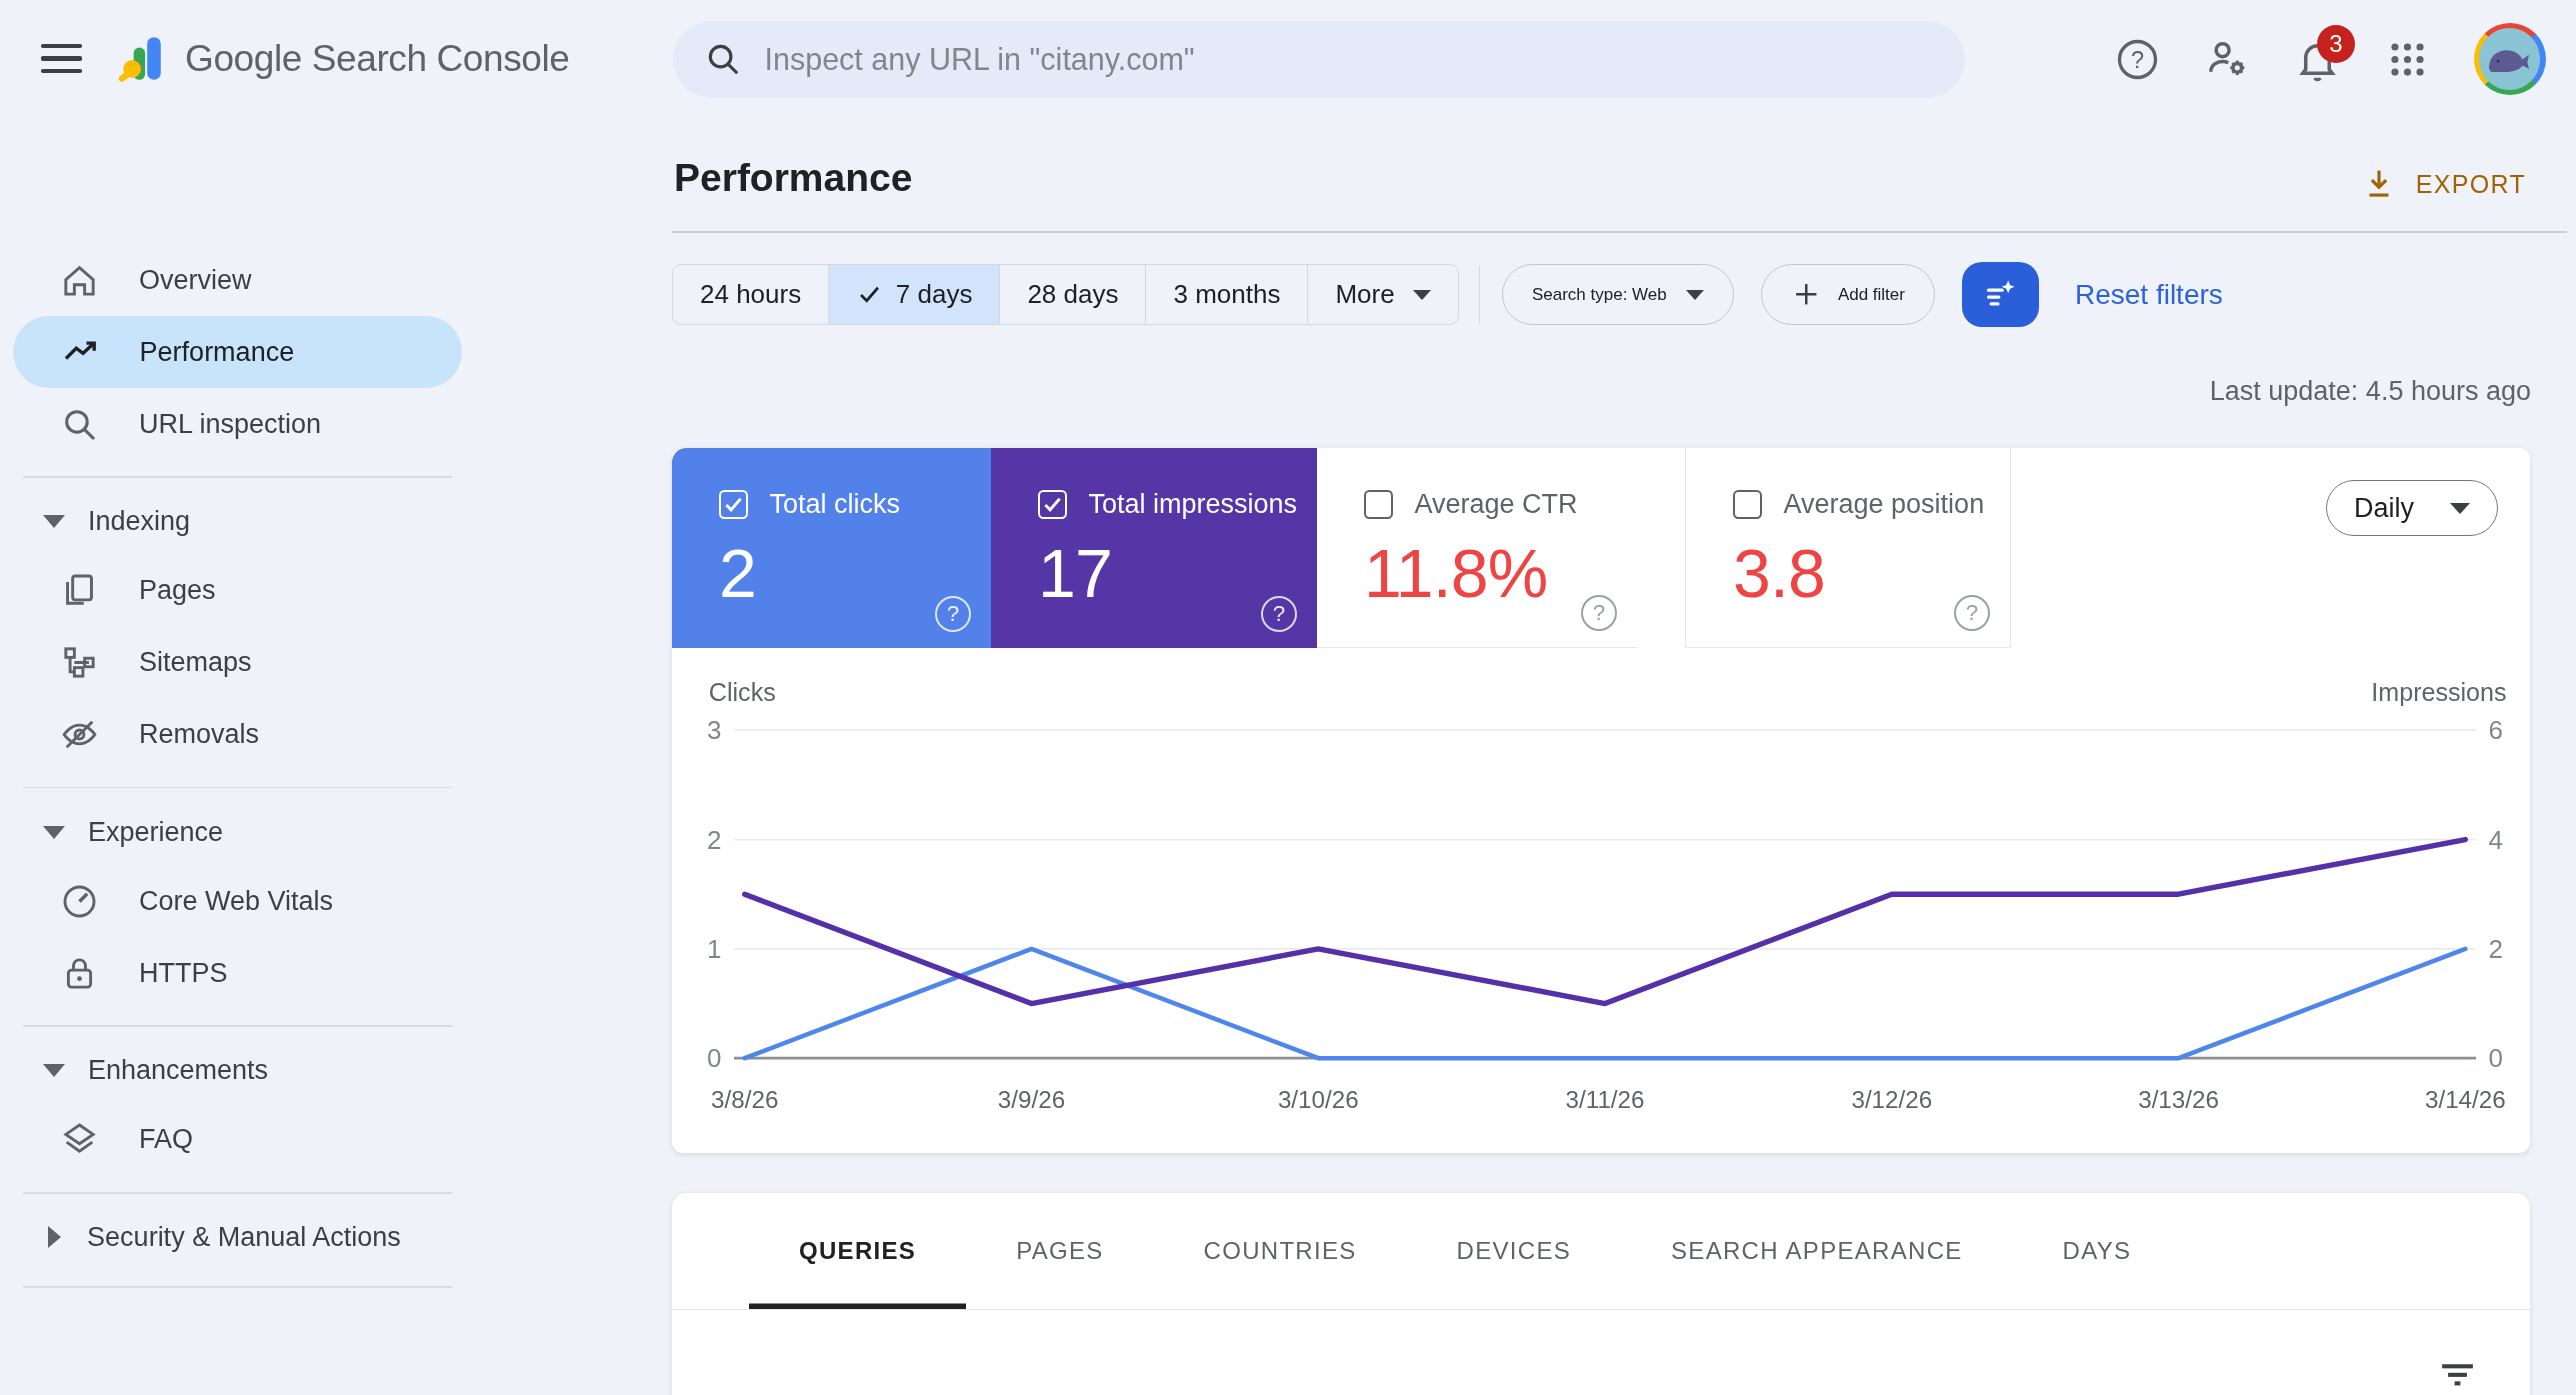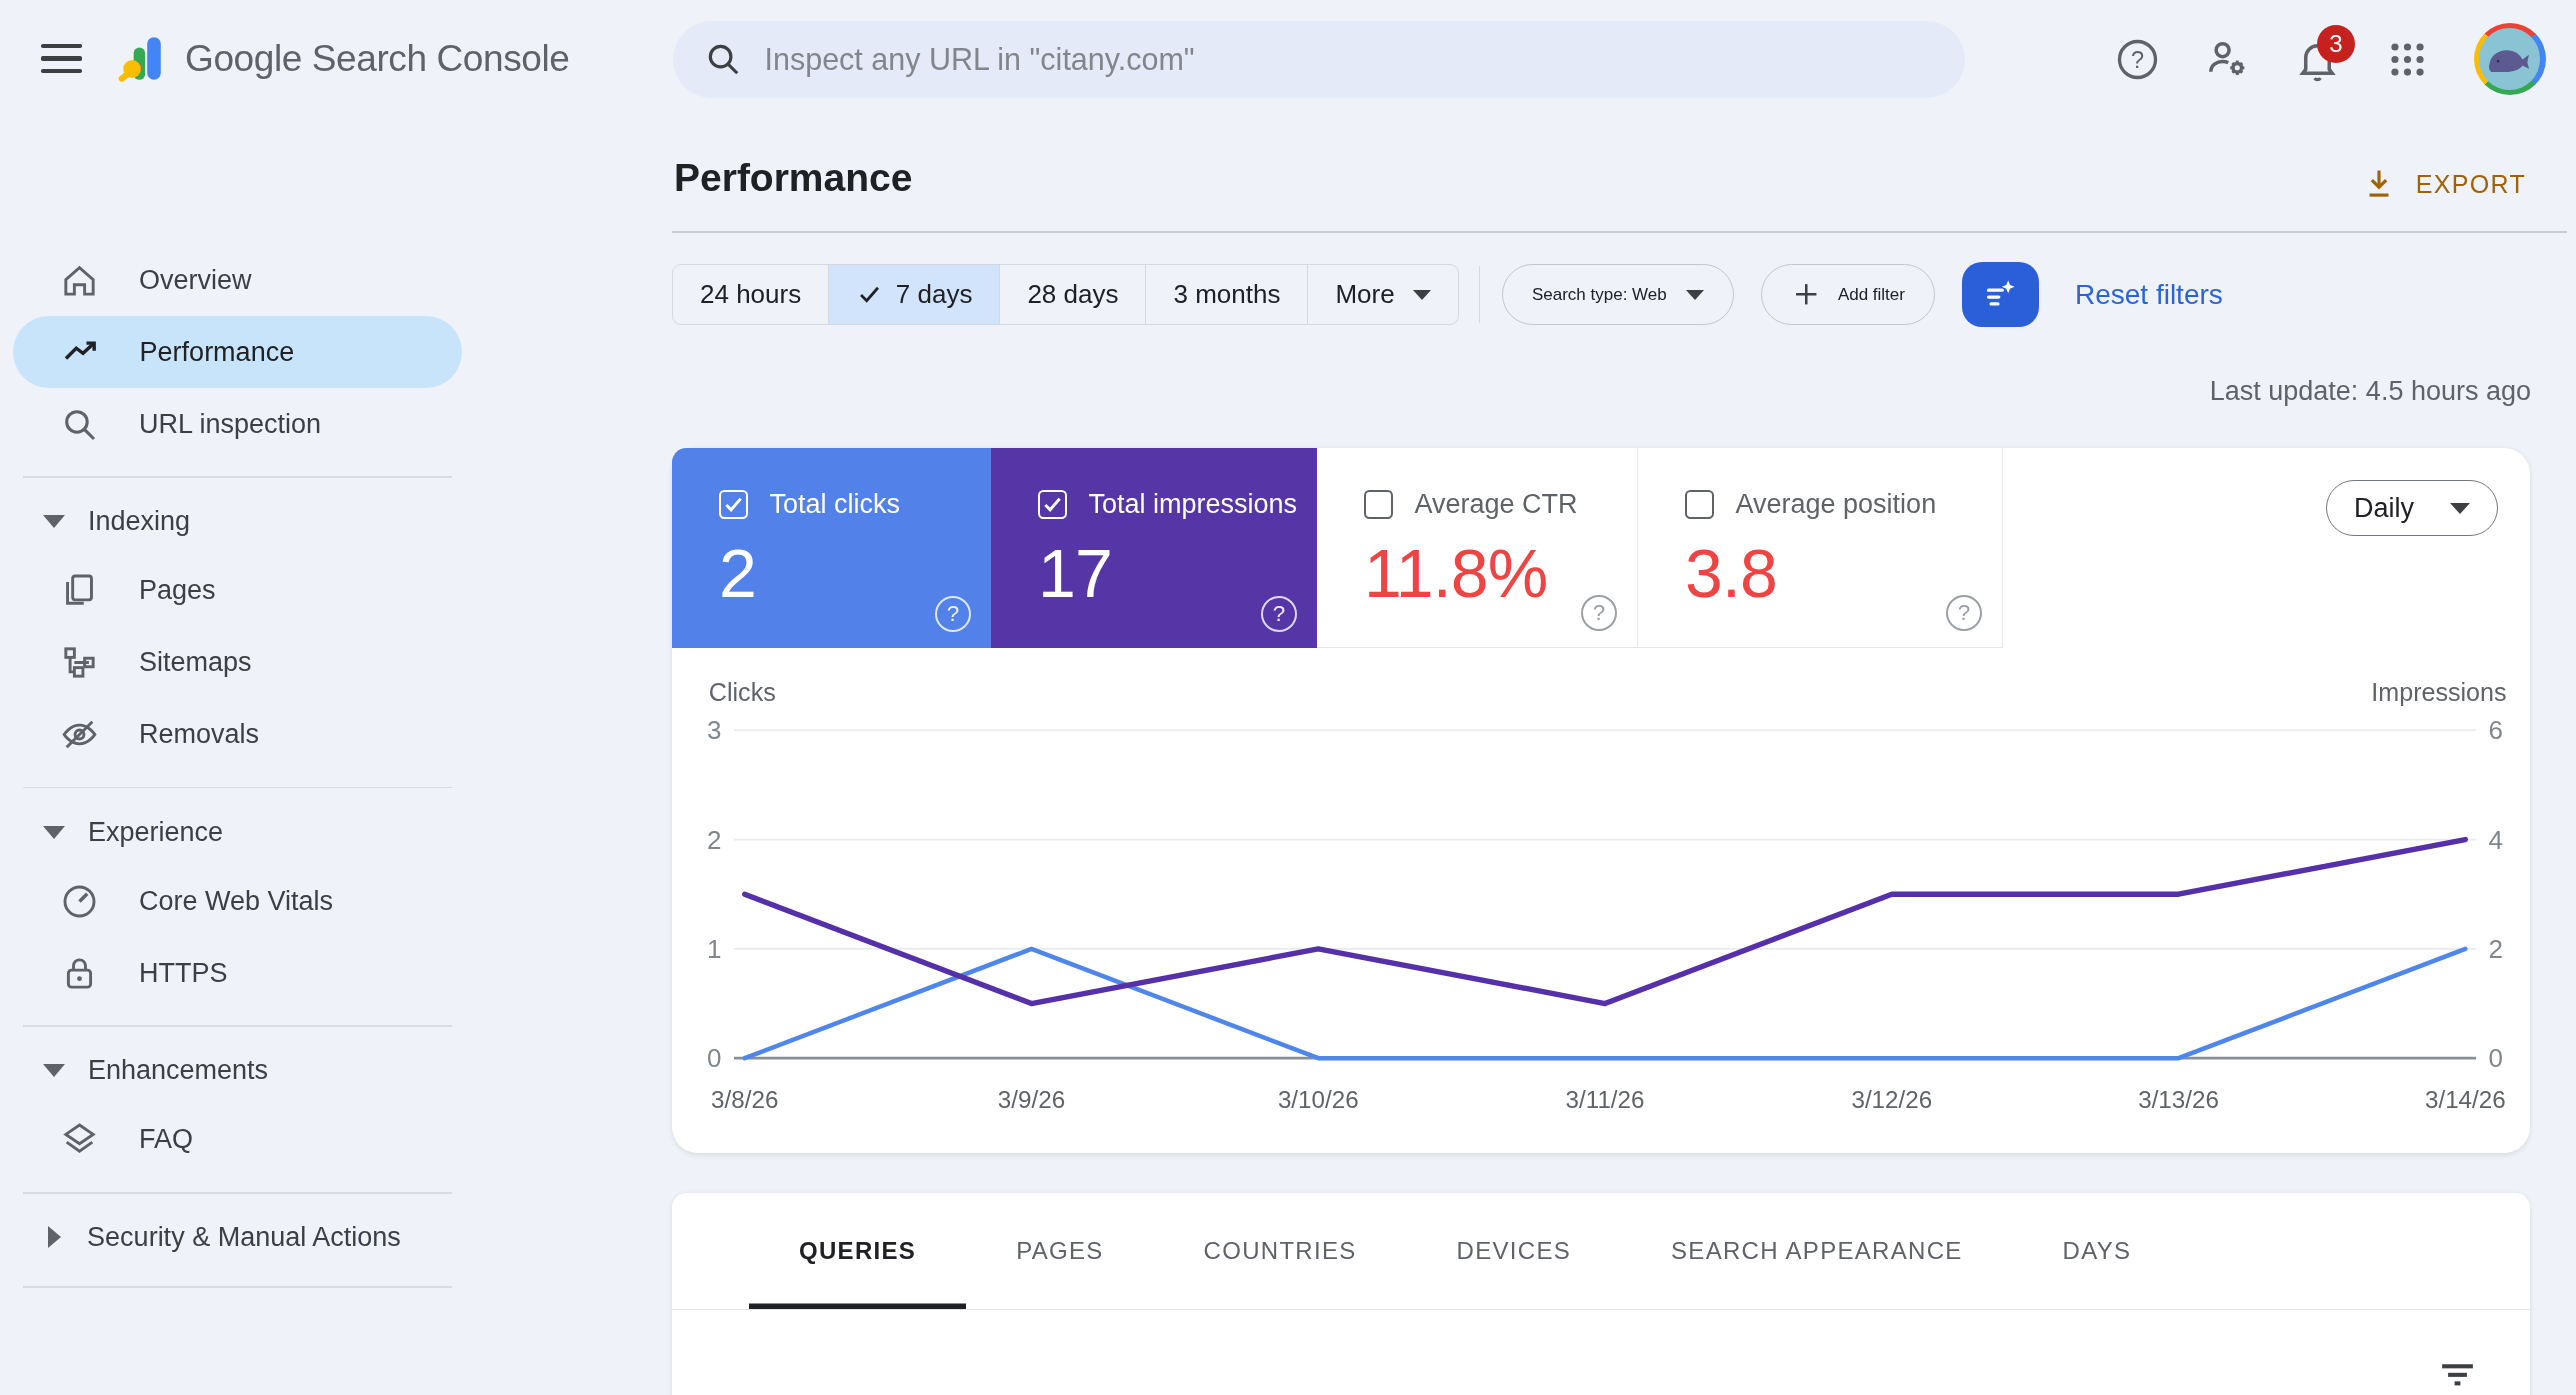--- a/index.html
+++ b/index.html
@@ -87,29 +87,29 @@
   .chip + .chip { margin-left:27px; }
   .chip .dd { width:0; height:0; border-left:9px solid transparent; border-right:9px solid transparent;
     border-top:10.8px solid #3c4043; margin-left:3.6px; }
   .tune-btn { width:77px; height:65px; margin-left:27px; border:none; border-radius:20px;
     background:var(--accent-blue,#2a5fd9); display:flex; align-items:center; justify-content:center; cursor:pointer; }
   .reset-link { margin-left:36px; background:none; border:none; cursor:pointer; font-family:inherit;
     font-size:28px; font-weight:500; color:var(--link-blue,#2b63d8); }
   .last-update { position:absolute; right:45px; top:258px; font-size:27px; color:#5f6368; }
 
   
-  .card { position:absolute; background:#fff; border-radius:26px;
+  .card { position:absolute; background:#fff; border-radius:11px;
     box-shadow:0 1.8px 5.4px rgba(60,64,67,.12); }
   .card-perf { left:197px; top:330px; width:1858px; height:705px; }
   .tiles { display:flex; height:200px; }
   .tile { position:relative; padding:41px 0 0 47px; cursor:pointer; }
   .tile-blue { width:319px; background:var(--clicks-card,#5282e9); border-radius:14.4px 0 0 0; color:#fff; }
   .tile-purple { width:326px; background:var(--impressions-card,#5636a6); color:#fff; }
   .tile-white { width:320px; border-bottom:1.8px solid #e4e6ea; color:#5f6368; }
-  .tile-white:last-child { width:366px; border-left:1.8px solid #e4e6ea; border-right:1.8px solid #e4e6ea; }
+  .tile-white:last-child { width:326px; border-left:1.8px solid #e4e6ea; border-right:1.8px solid #e4e6ea;margin-left:48px; }
   .tile-top { display:flex; align-items:center; gap:21.5px; }
   .cbx { width:29px; height:29px; border:2.7px solid #fff; border-radius:5.4px; flex:0 0 auto;
     display:flex; align-items:center; justify-content:center; }
   .tile-white .cbx { border-color:#5f6368; }
   .tile-label { font-size:27px; }
   .tile-value { margin-top:14.4px; font-size:68px; letter-spacing:-0.9px; }
   .tile-blue .tile-value, .tile-purple .tile-value { color:#fff; }
   .tile-white .tile-value { color:#ef4444; }
   .tile-help { position:absolute; right:20px; bottom:16px; width:36px; height:36px; border-radius:50%;
     border:2.7px solid rgba(255,255,255,.8); color:rgba(255,255,255,.9);

